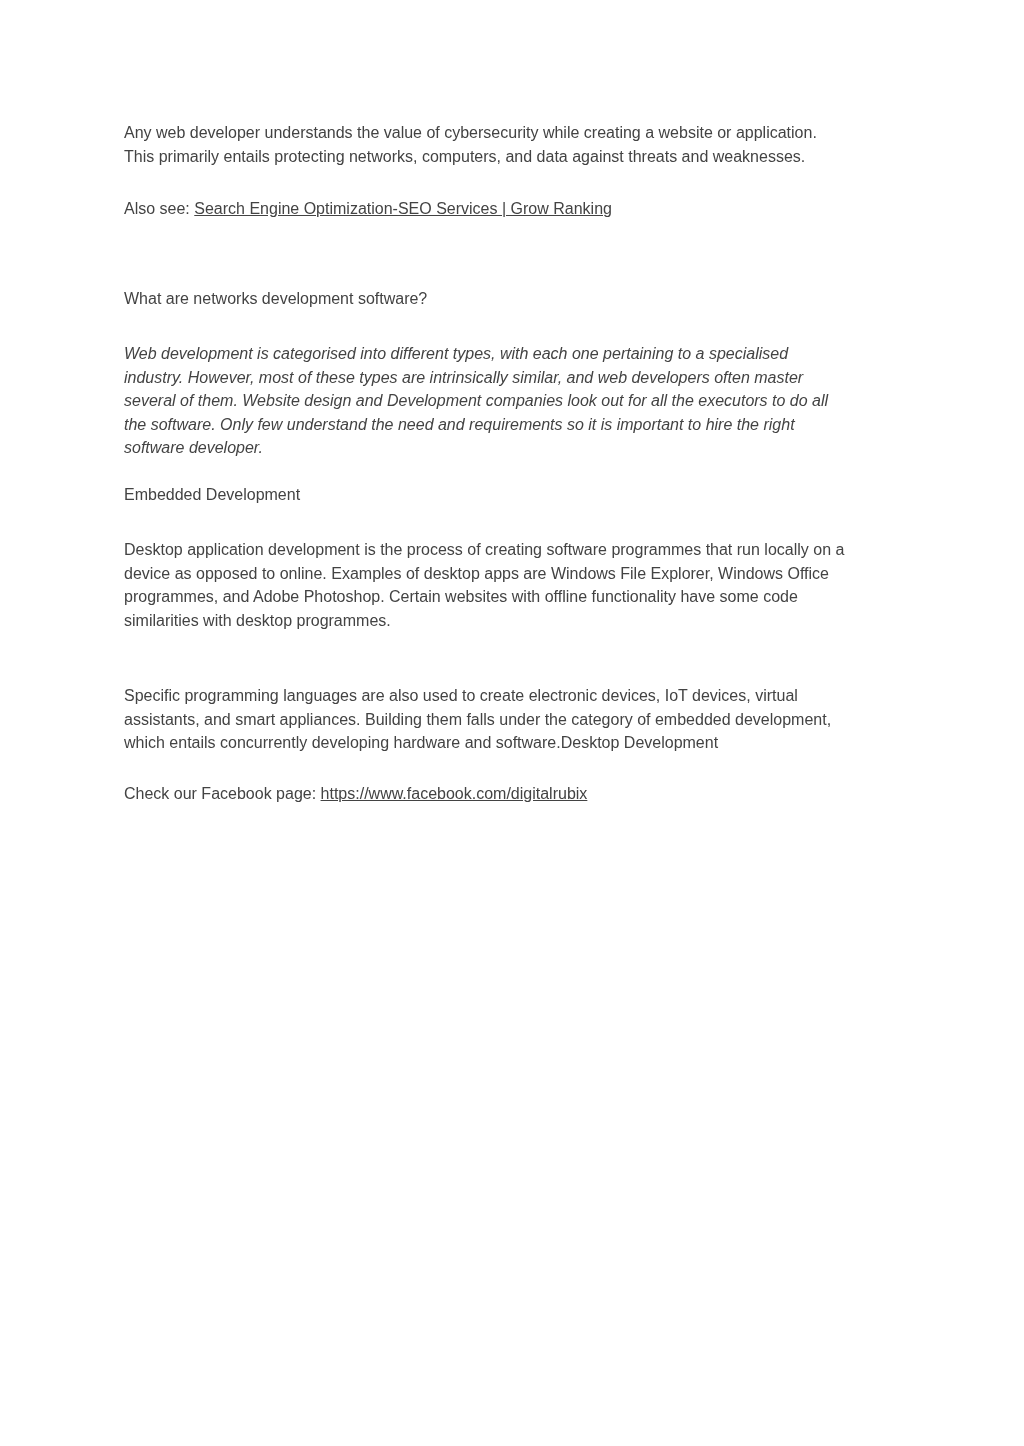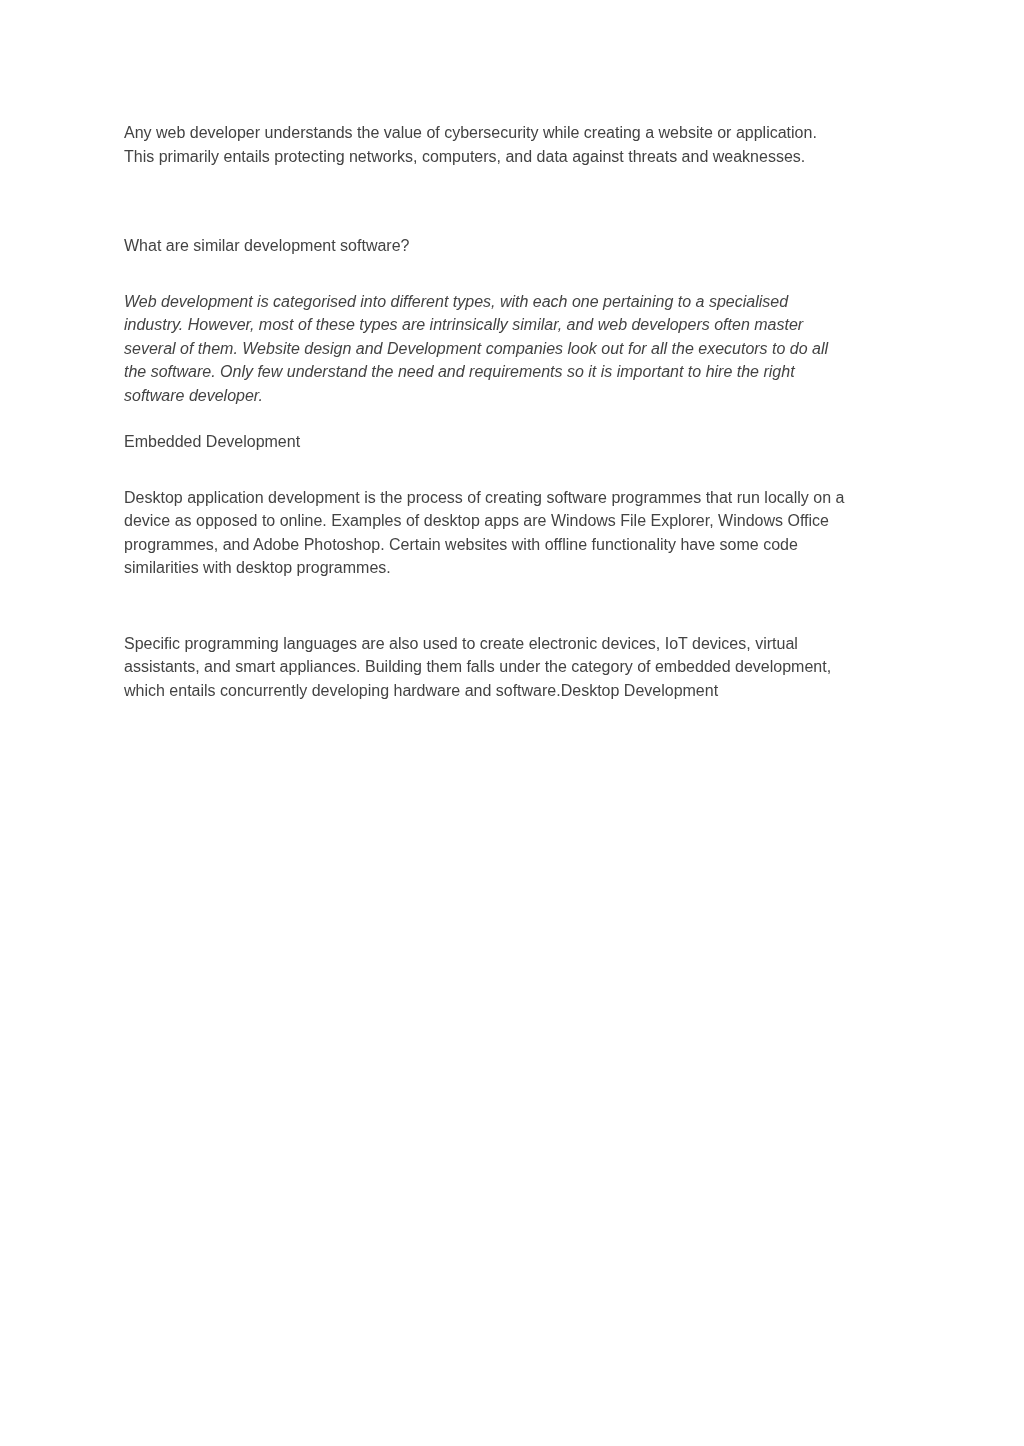--- a/index.html
+++ b/index.html
@@ -44,34 +44,36 @@
   .mt-fb       { margin-top: 27px; }
 </style>
 </head>
 <body>
 
 <div class="page">
 
   <p class="para">Any web developer understands the value of cybersecurity while creating a website or application.
 This primarily entails protecting networks, computers, and data against threats and weaknesses.</p>
 
+  <p class="para-inline mt-alsosee"><span>Also see: </span><a class="doc-link">Search Engine Optimization-SEO Services | Grow Ranking</a></p>
 
-  <p class="para mt-heading1">What are similar development software?</p>
+  <p class="para mt-heading1">What are networks development software?</p>
 
   <p class="para mt-p2">Web development is categorised into different types, with each one pertaining to a specialised
 industry. However, most of these types are intrinsically similar, and web developers often master
 several of them. Website design and Development companies look out for all the executors to do all
 the software. Only few understand the need and requirements so it is important to hire the right
 software developer.</p>
 
   <p class="para mt-heading2">Embedded Development</p>
 
   <p class="para mt-p4">Desktop application development is the process of creating software programmes that run locally on a
 device as opposed to online. Examples of desktop apps are Windows File Explorer, Windows Office
 programmes, and Adobe Photoshop. Certain websites with offline functionality have some code
 similarities with desktop programmes.</p>
 
   <p class="para mt-p3">Specific programming languages are also used to create electronic devices, IoT devices, virtual
 assistants, and smart appliances. Building them falls under the category of embedded development,
 which entails concurrently developing hardware and software.Desktop Development</p>
 
+  <p class="para-inline mt-fb"><span>Check our Facebook page: </span><a class="doc-link">https://www.facebook.com/digitalrubix</a></p>
 
 </div>
 
 </body></html>

